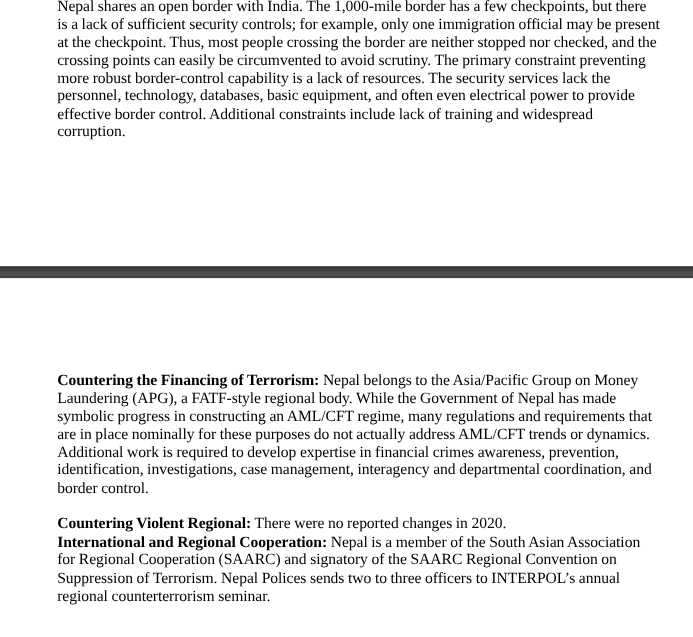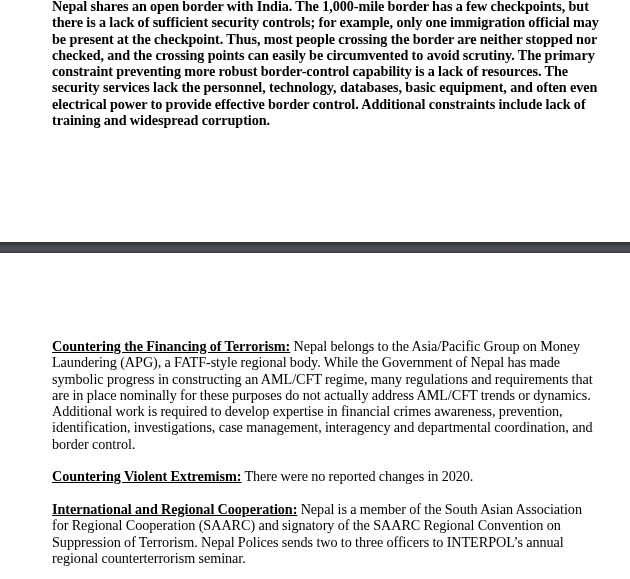--- a/index.html
+++ b/index.html
@@ -20,21 +20,21 @@
       left: 0; top: 0;
       width: 630px; height: 1px;
       background: #c8c8c8;
     }
     .page {
       position: absolute;
       left: 0;
       width: 630px;
       background: #ffffff;
     }
-    .page-top { top: 0; height: 242px; font-weight: bold; }
+    .page-top { top: 0; height: 242px; }
     .page-bottom { top: 253px; height: 326px; }
     .text-block {
       position: absolute;
       left: 52px;
       width: 548px;
       font-size: 14.2px;
       line-height: 16.3px;
       letter-spacing: -0.05px;
       word-spacing: -0.2px;
     }
@@ -52,41 +52,41 @@
       line-height: 16px;
     }
     .separator {
       position: absolute;
       left: 0;
       top: 242px;
       width: 630px;
       height: 11px;
       background: linear-gradient(to bottom, #2e3033 0%, #45484b 40%, #505356 70%, #3a3c3f 100%);
     }
-    .bold { font-weight: bold; text-decoration: underline; }
+    .bold { font-weight: bold; }
     .para-cft { top: 85px; }
     .para-cve { top: 215px; }
-    .para-irc { top: 248px; }
+    .para-irc { top: 232px; }
   </style>
 </head>
 <body>
 
 <div class="top-edge"></div>
 
 <div class="page page-top">
   <div class="text-block para-1">
     <p>Nepal shares an open border with India.  The 1,000-mile border has a few checkpoints, but there is a lack of sufficient security controls; for example, only one immigration official may be present at the checkpoint.  Thus, most people crossing the border are neither stopped nor checked, and the crossing points can easily be circumvented to avoid scrutiny.  The primary constraint preventing more robust border-control capability is a lack of resources.  The security services lack the personnel, technology, databases, basic equipment, and often even electrical power to provide effective border control.  Additional constraints include lack of training and widespread corruption.</p>
   </div>
 </div>
 
 <div class="separator"></div>
 
 <div class="page page-bottom">
   <div class="text-block para-cft">
     <p><span class="bold">Countering the Financing of Terrorism:</span><span>  Nepal belongs to the Asia/Pacific Group on Money Laundering (APG), a FATF-style regional body.  While the Government of Nepal has made symbolic progress in constructing an AML/CFT regime, many regulations and requirements that are in place nominally for these purposes do not actually address AML/CFT trends or dynamics.  Additional work is required to develop expertise in financial crimes awareness, prevention, identification, investigations, case management, interagency and departmental coordination, and border control.</span></p>
   </div>
   <div class="text-block para-cve">
-    <p><span class="bold">Countering Violent Extremism:</span><span>  There were no reported changes in 2020.</span></p>
+    <p><span class="bold">Countering Violent Regional:</span><span>  There were no reported changes in 2020.</span></p>
   </div>
   <div class="text-block para-irc">
     <p><span class="bold">International and Regional Cooperation:</span><span>  Nepal is a member of the South Asian Association for Regional Cooperation (SAARC) and signatory of the SAARC Regional Convention on Suppression of Terrorism.  Nepal Polices sends two to three officers to INTERPOL’s annual regional counterterrorism seminar.</span></p>
   </div>
 </div>
 
 </body></html>

